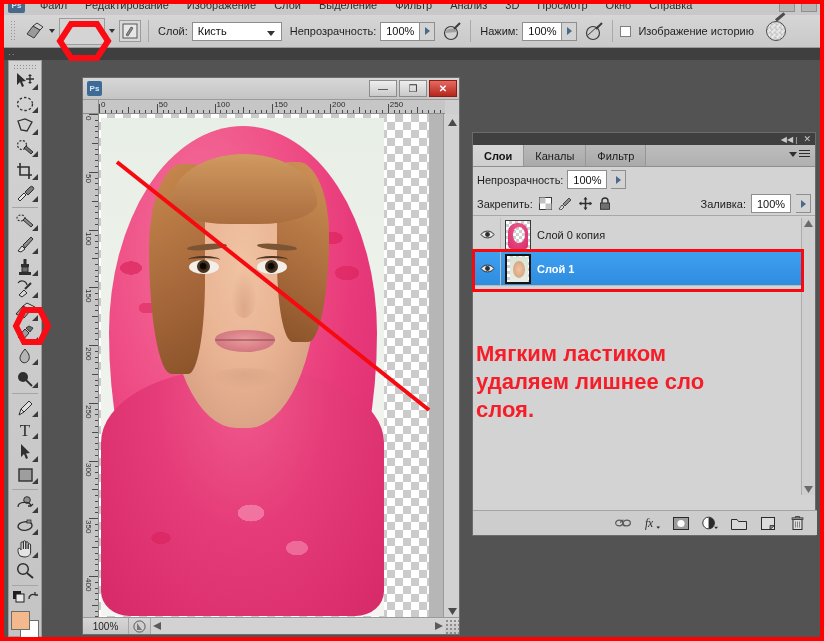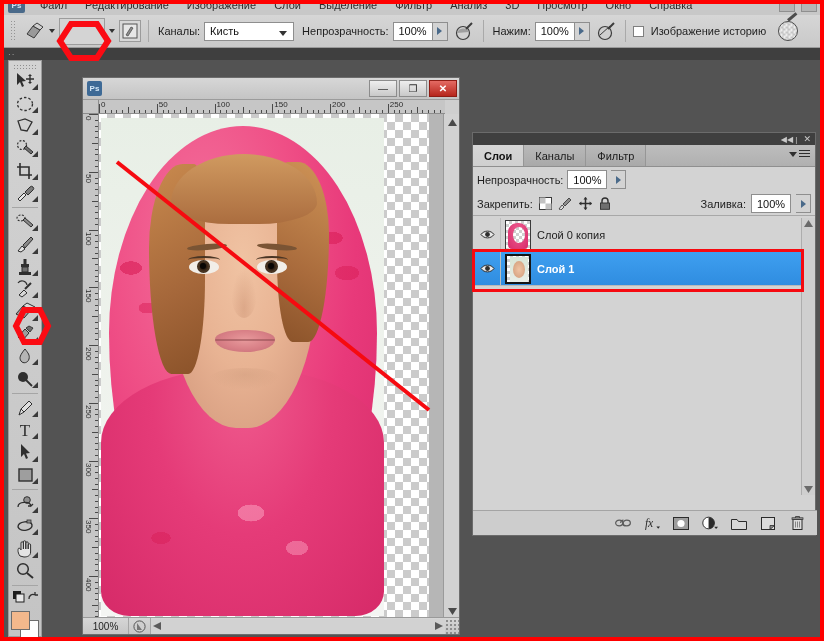--- a/index.html
+++ b/index.html
@@ -342,21 +342,21 @@
     <div class="tiny-arrow"></div>
 
     <div class="tool-icon-sm" style="border:1px solid #9b9b9b;background:#d8d8d8;">
       <svg width="16" height="16" viewBox="0 0 16 16">
         <rect x="1" y="1" width="14" height="14" fill="#e7e7e7" stroke="#555"></rect>
         <path d="M4 12 L9 4 L11 5 L6 13 Z" fill="#8d8d8d" stroke="#444" stroke-width="0.7"></path>
       </svg>
     </div>
 
     <div class="opt-sep"></div>
-    <div class="opt-label">Каналы:</div>
+    <div class="opt-label">Слой:</div>
     <div class="opt-select">
       <span>Кисть</span>
       <span class="caret"></span>
     </div>
 
     <div class="opt-label" style="margin-left:8px;">Непрозрачность:</div>
     <div class="opt-field">100%</div>
     <div class="opt-spinner">
         <span class="spin-tri"></span>
       </div>
@@ -980,20 +980,25 @@
           <rect x="1" y="1.8" width="11" height="1.8" fill="#9a9a9a" stroke="#2b2b2b" stroke-width="0.7"></rect>
           <path d="M4.5 1.8 L4.5 0.5 L8.5 0.5 L8.5 1.8" fill="none" stroke="#2b2b2b" stroke-width="0.8"></path>
           <path d="M4.5 5.5 L4.5 11.5 M6.5 5.5 L6.5 11.5 M8.5 5.5 L8.5 11.5" stroke="#6d6d6d" stroke-width="0.8"></path>
         </svg>
       </div>
     </div>
   </div>
 
   <div id="layer-highlight"></div>
 
+  <div id="annotation">
+    <div>Мягким ластиком</div>
+    <div>удаляем лишнее сло</div>
+    <div>слоя.</div>
+  </div>
 
   <svg id="arrow-layer">
 
     <polygon points="67,20 93,20 104,37 93,54 67,54 56,37" fill="none" stroke="#fb0b13" stroke-width="6"></polygon>
 
     <polygon points="20,306 36,306 44,322 36,338 20,338 12,322" fill="none" stroke="#fb0b13" stroke-width="6"></polygon>
   </svg>
 
 </div>
 

